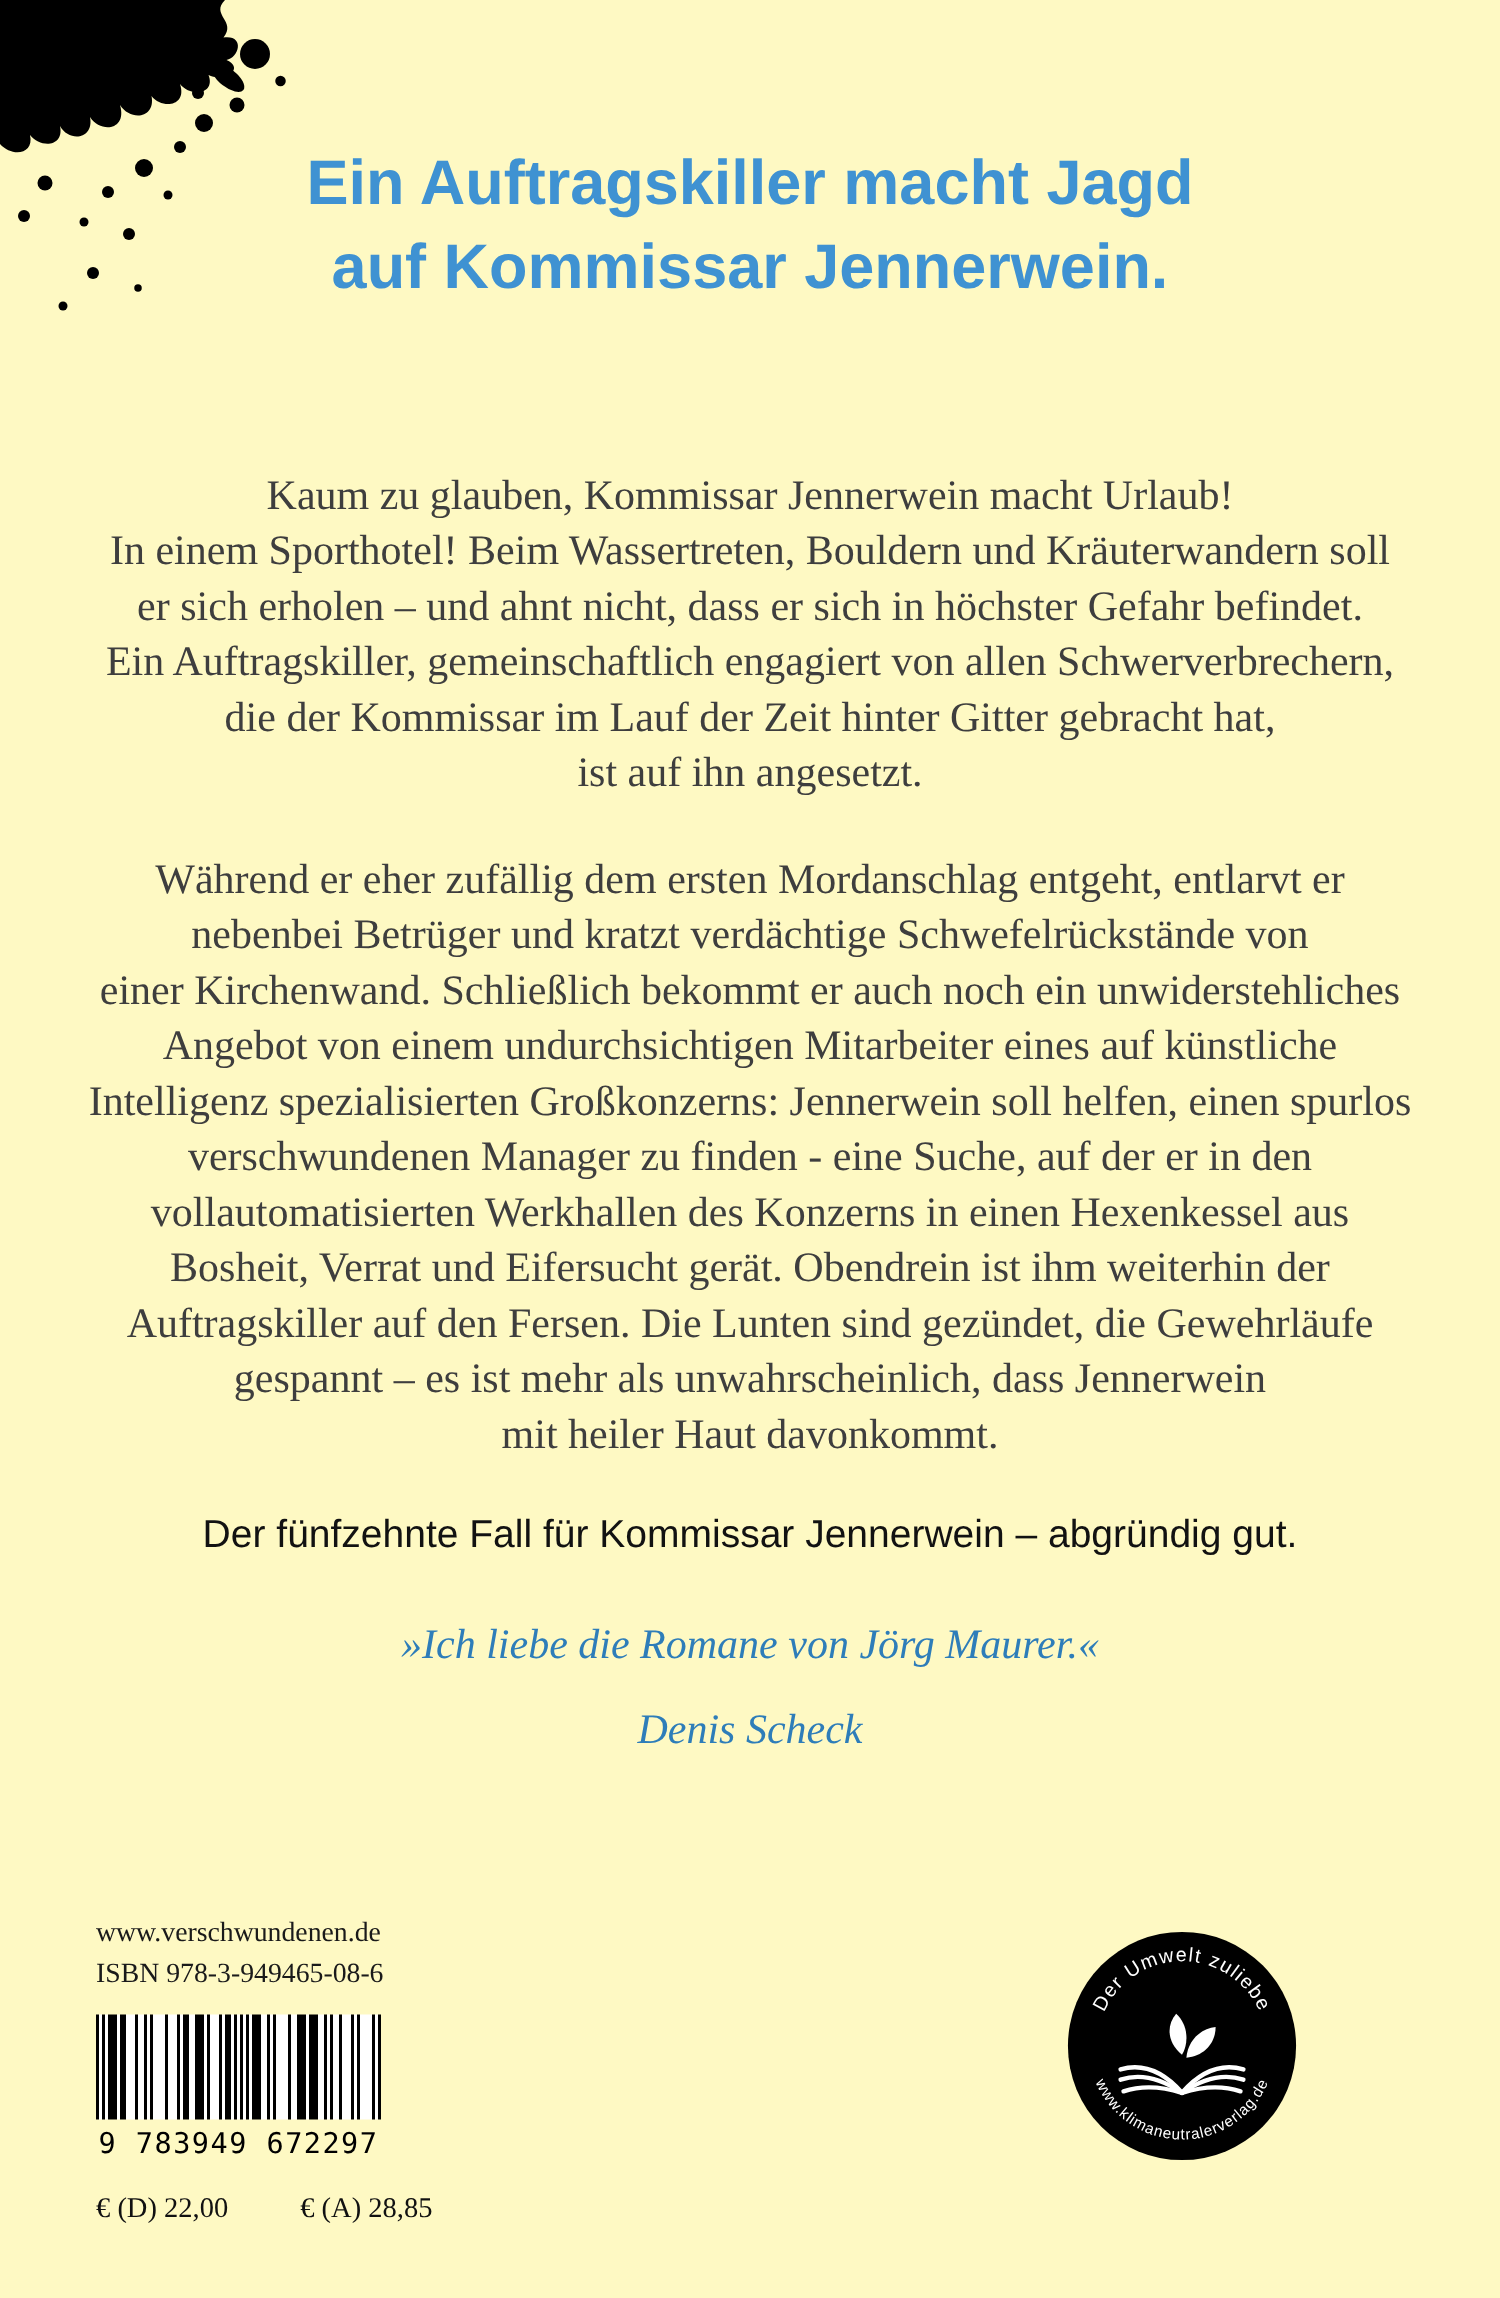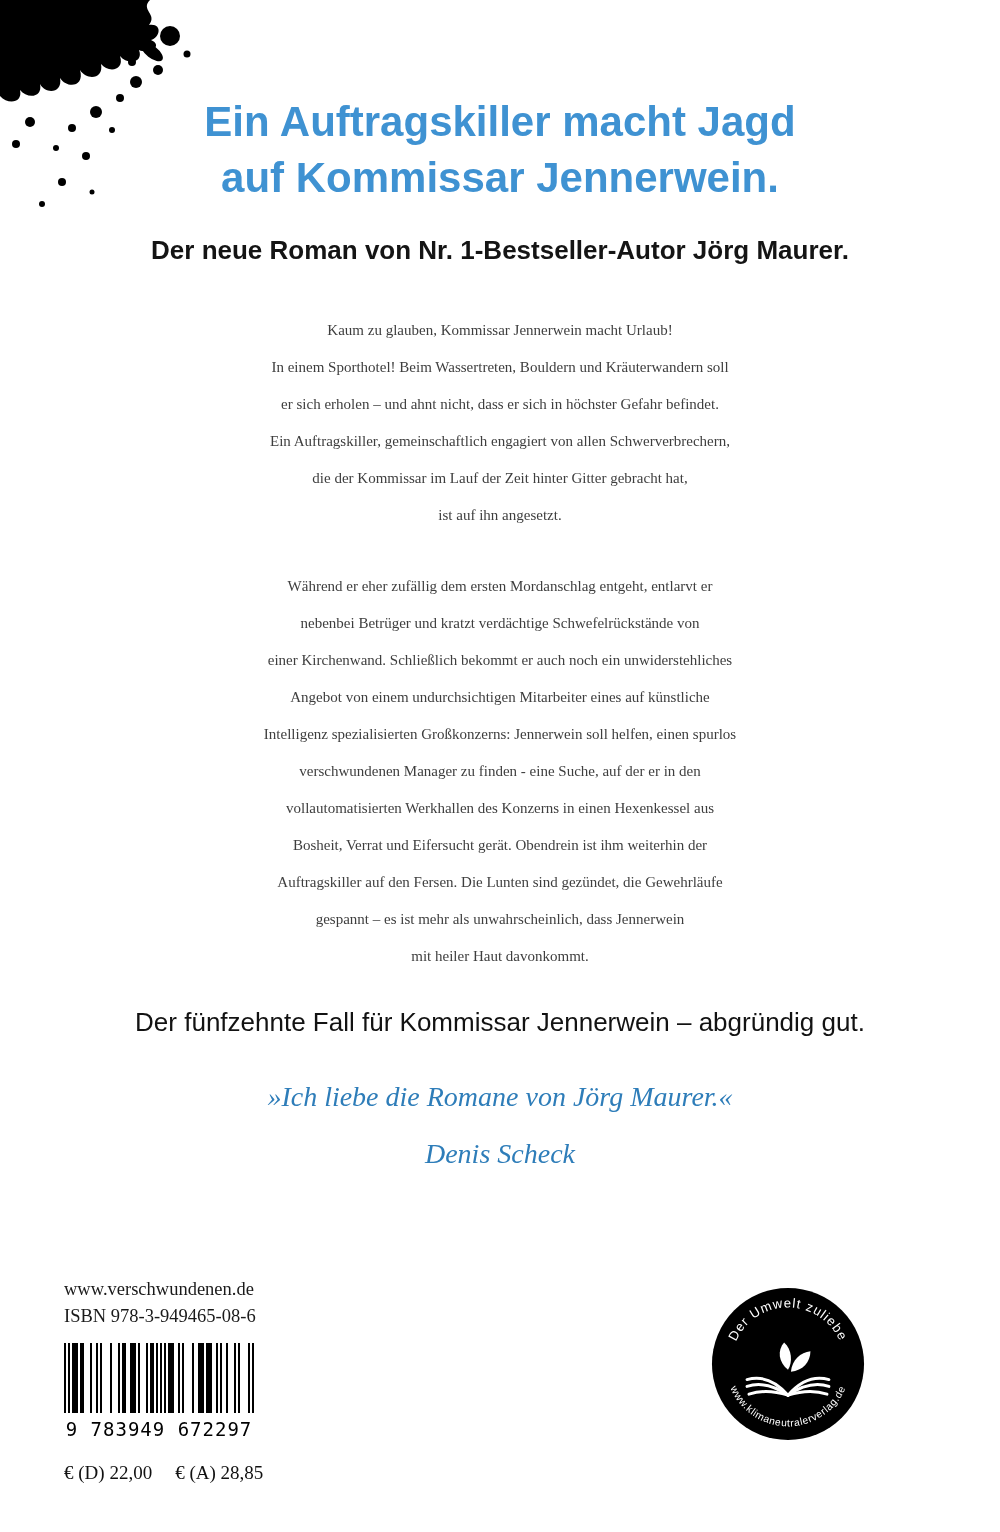--- a/index.html
+++ b/index.html
@@ -1,19 +1,19 @@
 <!DOCTYPE html>
 <html><head>
 <meta charset="utf-8">
 <style>
   html,body{margin:0;padding:0;background:#e8e8e8;}
   .cover{
     position:relative;
     width:1000px;height:1532px;
-    background:#ffffff;
+    background:#fef9c3;
     overflow:hidden;
     font-family:"Liberation Serif",serif;
     margin:0 auto;
   }
   .splatter{position:absolute;top:0;left:0;}
 
   .headline{
     position:absolute;top:94px;left:0;width:100%;
     margin:0;text-align:center;
     font-family:"Liberation Sans",sans-serif;
@@ -24,21 +24,21 @@
     position:absolute;top:234px;left:0;width:100%;
     margin:0;text-align:center;
     font-family:"Liberation Sans",sans-serif;
     font-weight:700;font-size:26px;line-height:32px;
     color:#141414;
   }
   .para{
     position:absolute;left:0;width:100%;
     margin:0;text-align:center;
     font-family:"Liberation Serif",serif;
-    font-size:15px;line-height:37px;
+    font-size:28px;line-height:37px;
     color:#3e3e3e;white-space:pre-line;
   }
   .para1{top:312px;}
   .para2{top:568px;}
   .tagline{
     position:absolute;top:1006px;left:0;width:100%;
     margin:0;text-align:center;
     font-family:"Liberation Sans",sans-serif;
     font-weight:400;font-size:26px;line-height:32px;
     color:#121212;
@@ -61,21 +61,21 @@
   .barcode{margin-top:13px;}
   .bars{display:flex;width:190px;height:70px;}
   .bar{width:2px;height:100%;}
   .bar.on{background:#000;}
   .bar.off{background:#fff;}
   .digits{
     width:190px;text-align:center;margin-top:3px;
     font-family:"DejaVu Sans Mono",monospace;
     font-size:19px;letter-spacing:1px;color:#000;
   }
-  .prices{display:flex;gap:23px;margin-top:16px;font-size:19px;color:#111;}
+  .prices{display:flex;gap:48px;margin-top:16px;font-size:19px;color:#111;}
 
   .badge{position:absolute;left:710px;top:1286px;}
   .badge-arc-text{
     font-family:"Liberation Sans",sans-serif;
     fill:#ffffff;
   }
   .badge-arc-top{font-size:13.5px;letter-spacing:1px;}
   .badge-arc-bottom{font-size:10.5px;letter-spacing:0.6px;}
 </style>
 </head>
@@ -110,21 +110,20 @@
     <circle cx="42" cy="204" r="3"></circle>
     <circle cx="92" cy="192" r="2.5"></circle>
     <circle cx="30" cy="122" r="5"></circle>
     <circle cx="16" cy="144" r="4"></circle>
     <circle cx="132" cy="62" r="4"></circle>
   </svg>
 
   <h1 class="headline">Ein Auftragskiller macht Jagd
 auf Kommissar Jennerwein.</h1>
 
-  <p class="subline">Der neue Roman von Nr. 1-Bestseller-Autor Jörg Maurer.</p>
 
   <p class="para para1">Kaum zu glauben, Kommissar Jennerwein macht Urlaub!
 In einem Sporthotel! Beim Wassertreten, Bouldern und Kräuterwandern soll
 er sich erholen – und ahnt nicht, dass er sich in höchster Gefahr befindet.
 Ein Auftragskiller, gemeinschaftlich engagiert von allen Schwerverbrechern,
 die der Kommissar im Lauf der Zeit hinter Gitter gebracht hat,
 ist auf ihn angesetzt.</p>
 
   <p class="para para2">Während er eher zufällig dem ersten Mordanschlag entgeht, entlarvt er
 nebenbei Betrüger und kratzt verdächtige Schwefelrückstände von

